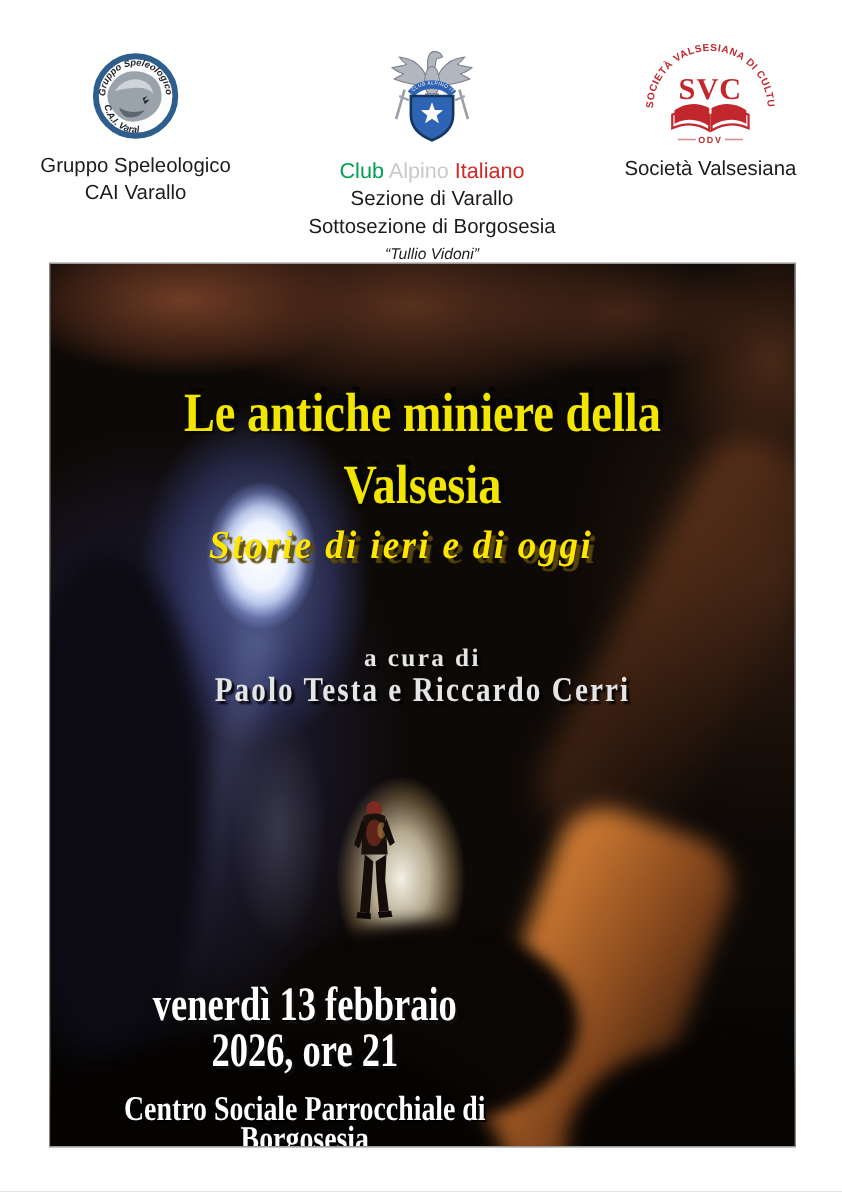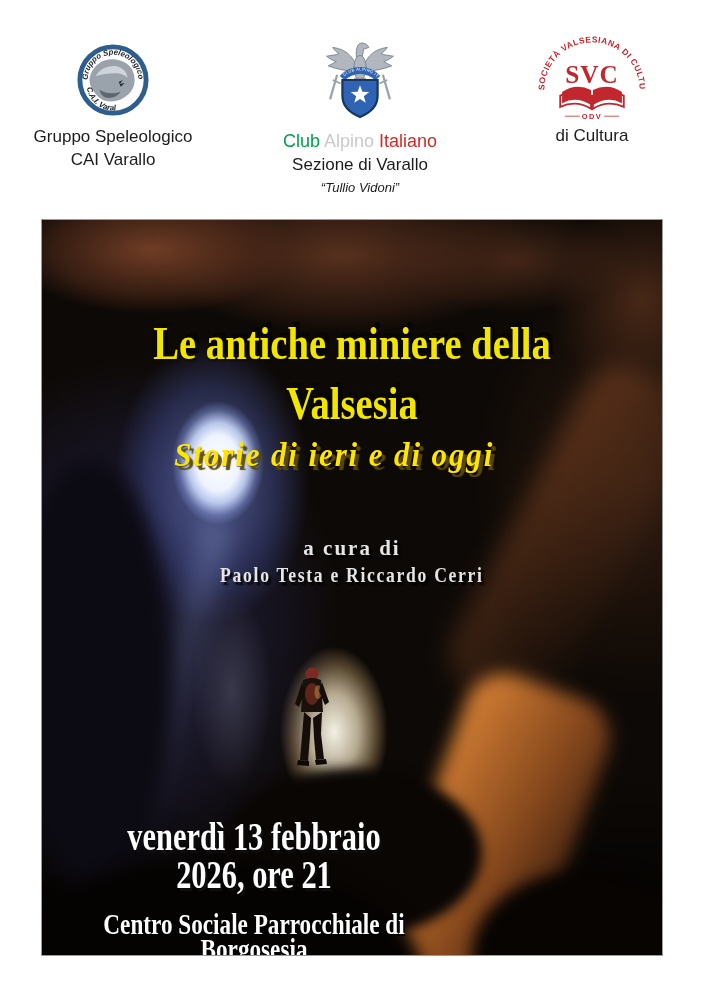--- a/index.html
+++ b/index.html
@@ -60,21 +60,21 @@
   .title{top:94px;font-size:46px;line-height:60px;color:#f2e500;letter-spacing:0px;
       text-shadow:5px -5px 0 #050505, 2px 2px 2px rgba(0,0,0,0.55);text-decoration:underline;}
   .title .squish{transform:scaleX(0.84);}
   .subtitle{top:166px;text-align:center;padding-right:36px;box-sizing:border-box;
       font-style:italic;font-size:33px;line-height:42px;color:#ffe600;letter-spacing:2px;
       text-shadow:4px 4px 1px rgba(92,74,10,0.95), 1px 1px 1px rgba(0,0,0,0.5);margin-top:48px;}
   .subtitle .squish{transform:scaleX(0.94);}
   .curators{top:316px;color:#e5e5e5;letter-spacing:2px;
       text-shadow:3px 3px 2px rgba(0,0,0,0.9);}
   .cur-line1{font-size:21px;line-height:24px;}
-  .cur-line2{font-size:21px;line-height:30px;text-align:center;}
+  .cur-line2{font-size:29px;line-height:30px;text-align:center;}
   .cur-line2 .squish{transform:scaleX(0.84);}
   .bottom-block{position:absolute;left:0;top:598px;width:424px;text-align:center;
       font-family:"Liberation Serif","DejaVu Serif",serif;font-weight:700;color:#ffffff;}
   .date-line{font-size:40px;line-height:38px;margin-bottom:18px;
       text-shadow:3px 3px 0 rgba(15,15,15,0.95), 1px 1px 2px rgba(0,0,0,0.7);}
   .date-line .squish{transform:scaleX(0.76);}
   .venue{font-size:29px;line-height:25px;
       text-shadow:2px 2px 0 rgba(0,0,0,0.85), -1px -1px 0 rgba(0,0,0,0.4);}
   .venue .squish{transform:scaleX(0.80);}
 </style>
@@ -127,20 +127,21 @@
       </text>
       <path d="M40,50 H80 V68 Q80,84 60,92 Q40,84 40,68 Z" fill="#2f64b4" stroke="#14365f" stroke-width="2.5"></path>
       <polygon fill="#ffffff" points="60,56 62.7,63.3 70.5,63.6 64.4,68.4 66.5,75.9 60,71.6 53.5,75.9 55.6,68.4 49.5,63.6 57.3,63.3"></polygon>
     </svg>
     <div class="cai-words">
       <span class="w-green">Club</span>
       <span class="w-gray">Alpino</span>
       <span class="w-red">Italiano</span>
     </div>
     <div class="org-line">Sezione di Varallo</div>
+    <div class="org-line">Sottosezione di Borgosesia</div>
     <div class="quote-line">“Tullio Vidoni”</div>
   </div>
 
   <div class="hdr-col col-right">
     <svg width="122" height="86" viewBox="0 0 130 92">
       <defs>
           <path id="arcSVC" d="M 14,60 A 51,51 0 1 1 116,60"></path>
         </defs>
       <text font-size="9" font-weight="bold" fill="#c2272e" font-family="Liberation Sans, sans-serif" letter-spacing="0.6">
         <textPath href="#arcSVC" startOffset="0">SOCIETÀ VALSESIANA DI CULTURA</textPath>
@@ -149,21 +150,21 @@
       <g>
         <path d="M33,62 Q48,52 64,60 L64,76 Q48,66 33,74 Z" fill="#c2272e"></path>
         <path d="M97,62 Q82,52 66,60 L66,76 Q82,66 97,74 Z" fill="#c2272e"></path>
         <path d="M31,66 Q48,58 64,66 L64,80 Q48,70 31,78 Z" fill="none" stroke="#c2272e" stroke-width="2"></path>
         <path d="M99,66 Q82,58 66,66 L66,80 Q82,70 99,78 Z" fill="none" stroke="#c2272e" stroke-width="2"></path>
       </g>
       <line x1="36" y1="88" x2="52" y2="88" stroke="#d98a8a" stroke-width="1.5"></line>
       <line x1="78" y1="88" x2="94" y2="88" stroke="#d98a8a" stroke-width="1.5"></line>
       <text x="65" y="91" font-size="8" font-weight="bold" fill="#c2272e" text-anchor="middle" font-family="Liberation Sans, sans-serif" letter-spacing="1.5">ODV</text>
     </svg>
-    <div class="org-line">di Cultura</div>
+    <div class="org-line first">Società Valsesiana</div>
   </div>
 
   <div class="poster">
     <div class="cave"></div>
     <div class="pillar pillar-up"></div>
     <div class="pillar pillar-main"></div>
     <div class="light-ray"></div>
     <div class="rock rock-d"></div>
     <div class="rock rock-b"></div>
     <div class="rock rock-a"></div>

